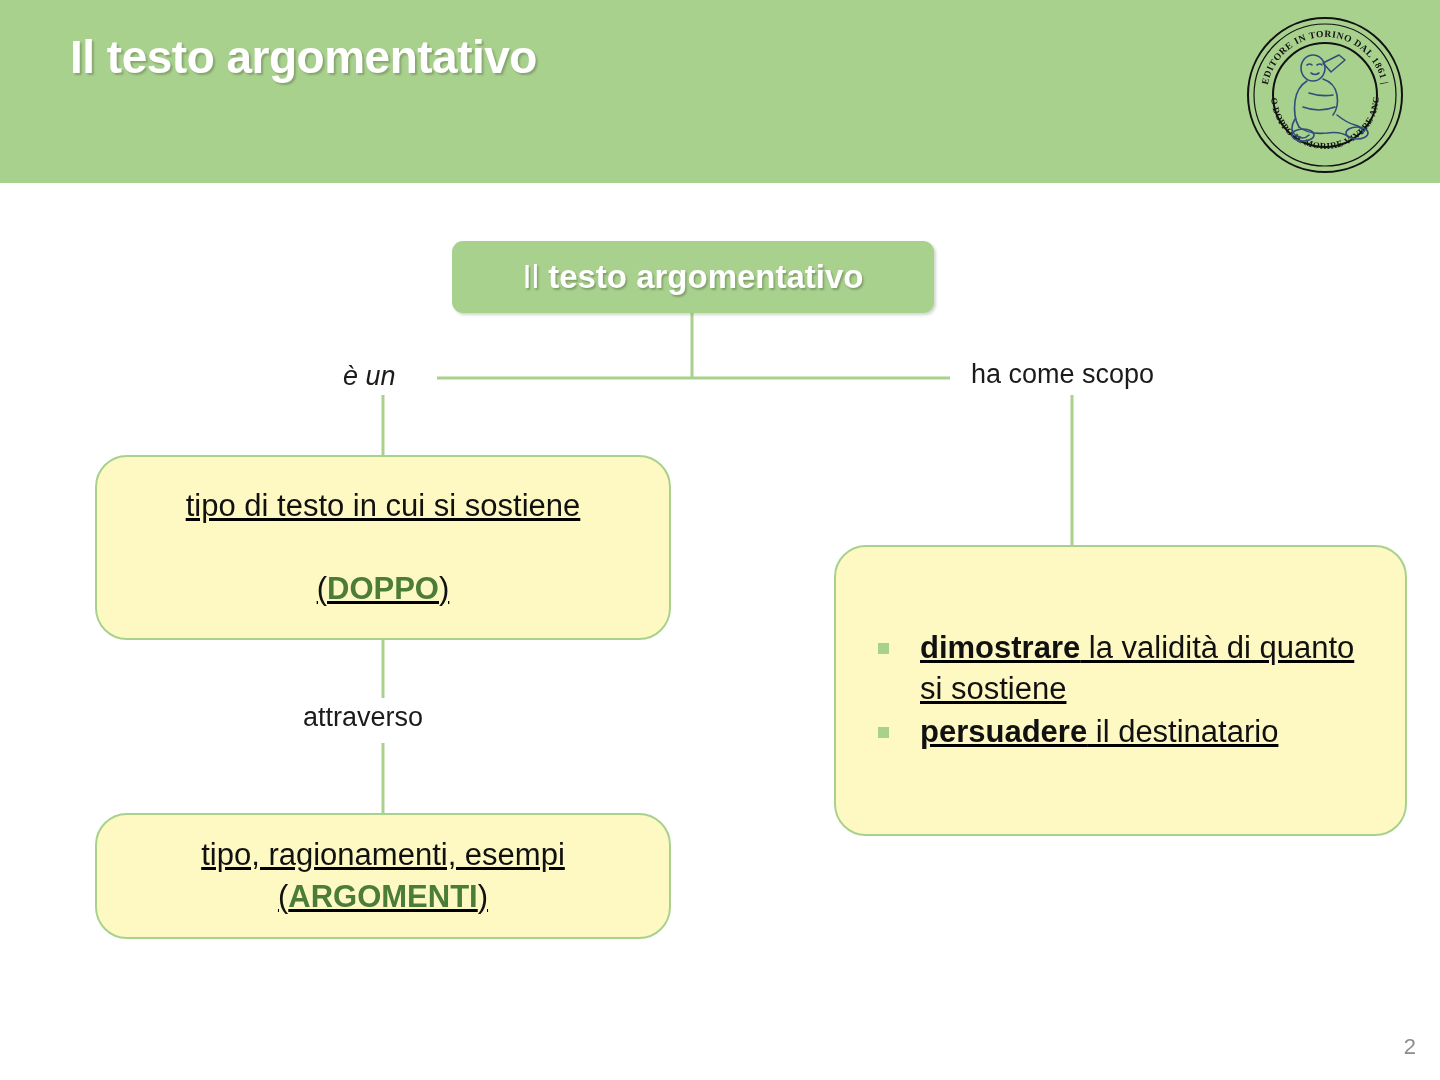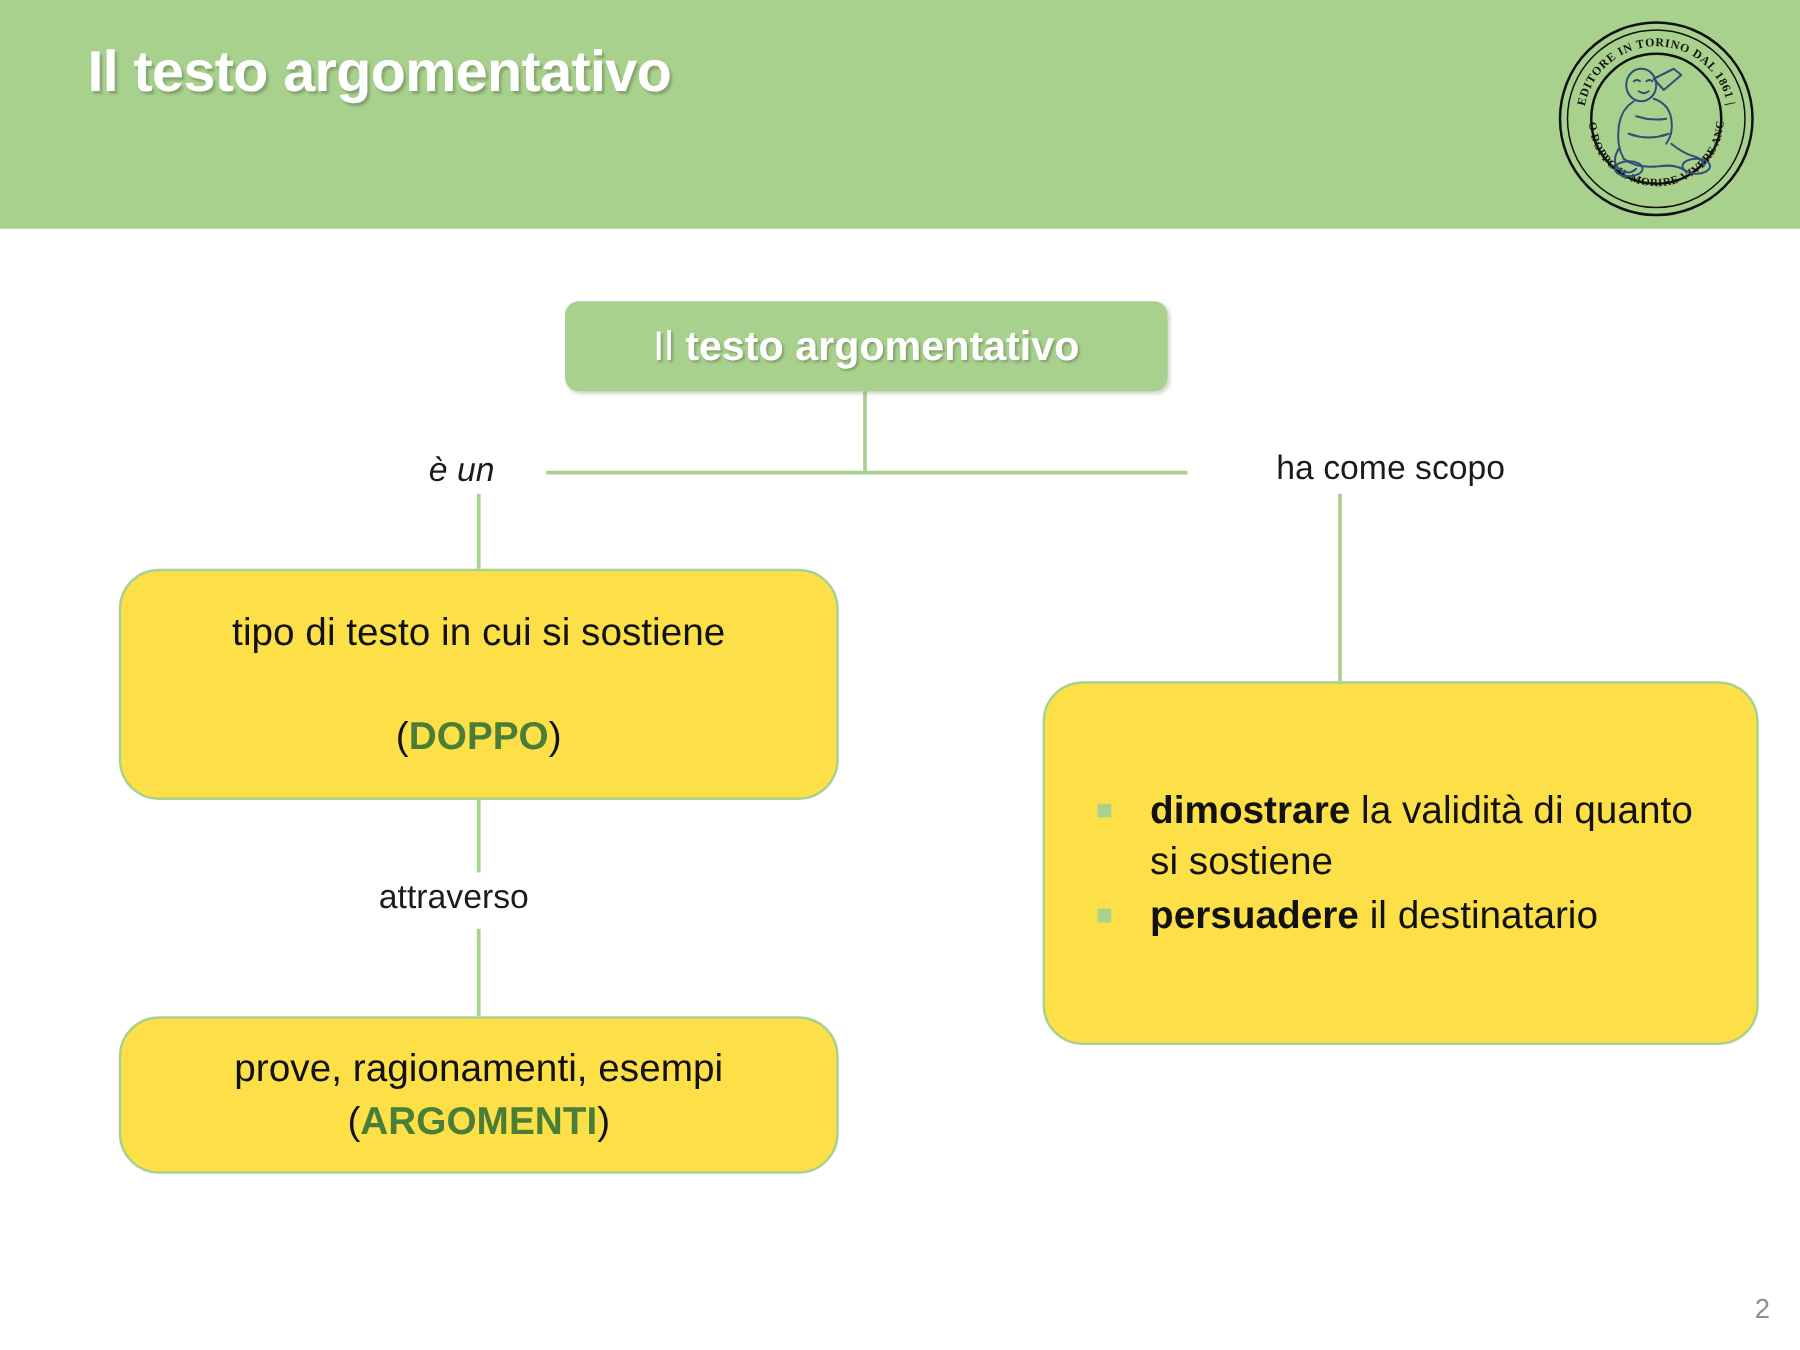--- a/index.html
+++ b/index.html
@@ -102,30 +102,31 @@
   #root-node .root-text .bold  { font-weight: bold; }
 
   
   .edge-label {
     position: absolute;
     font-size: 27px;
     color: #1b1b1b;
     white-space: nowrap;
   }
   #edge-label-e-un        { left: 343px; top: 178px; font-style: italic; }
-  #edge-label-ha-scopo    { left: 1021px; top: 176px; }
+  #edge-label-ha-scopo    { left: 971px; top: 176px; }
   #edge-label-attraverso  { left: 303px; top: 519px; }
 
   
   .node-box {
     position: absolute;
-    background: #fde047;
+    background: #fef9c3;
     border: 2.2px solid #a9d18e;
     border-radius: 32px;
     box-sizing: border-box;
+    text-decoration: underline;
   }
   #node-tesi {
     left: 95px;
     top: 272px;
     width: 576px;
     height: 185px;
     display: flex;
     align-items: center;
     justify-content: center;
   }
@@ -267,21 +268,21 @@
   <div class="node-box" id="node-tesi">
     <div class="box-text">
       <span>tipo di testo in cui si sostiene</span><br>
       <br>
       <span>(</span><span class="keyword">DOPPO</span><span>)</span>
     </div>
   </div>
 
   <div class="node-box" id="node-argomenti">
     <div class="box-text">
-      <span>prove, ragionamenti, esempi</span><br>
+      <span>tipo, ragionamenti, esempi</span><br>
       <span>(</span><span class="keyword">ARGOMENTI</span><span>)</span>
     </div>
   </div>
 
   <div class="node-box" id="node-scopi">
     <ul id="scopi-list">
       <li>
         <span class="bullet-square"></span><span class="lead">dimostrare</span><span> la validità di quanto si sostiene</span>
       </li>
       <li>

